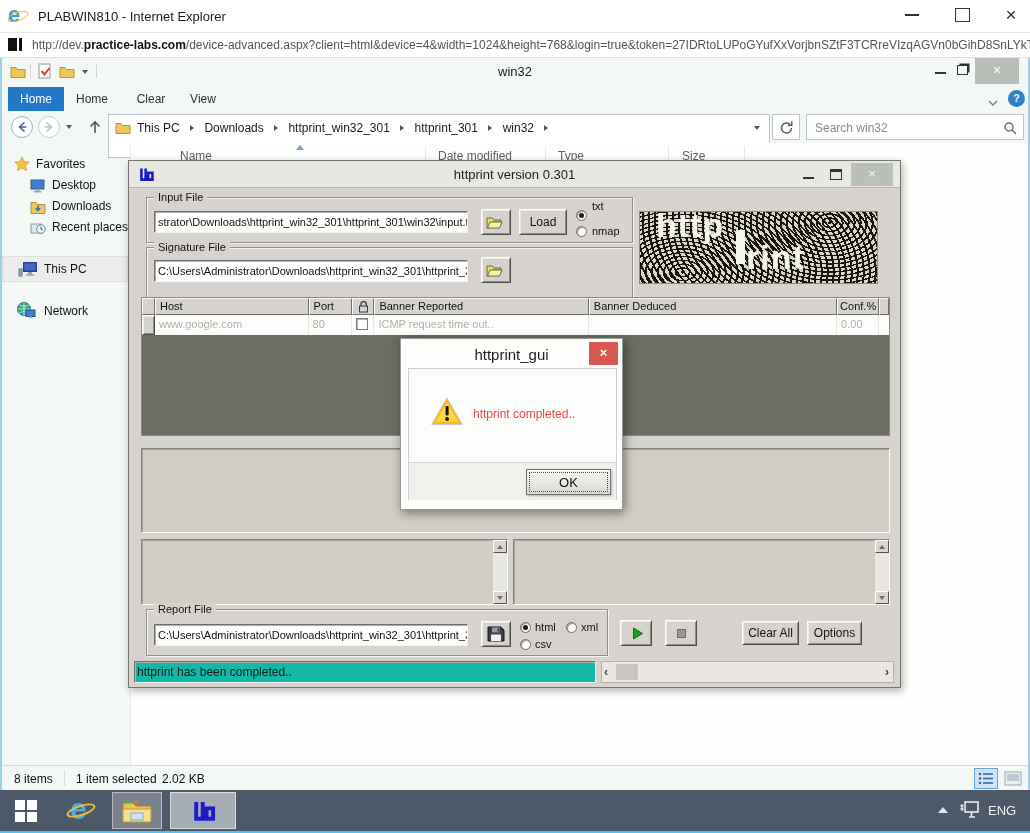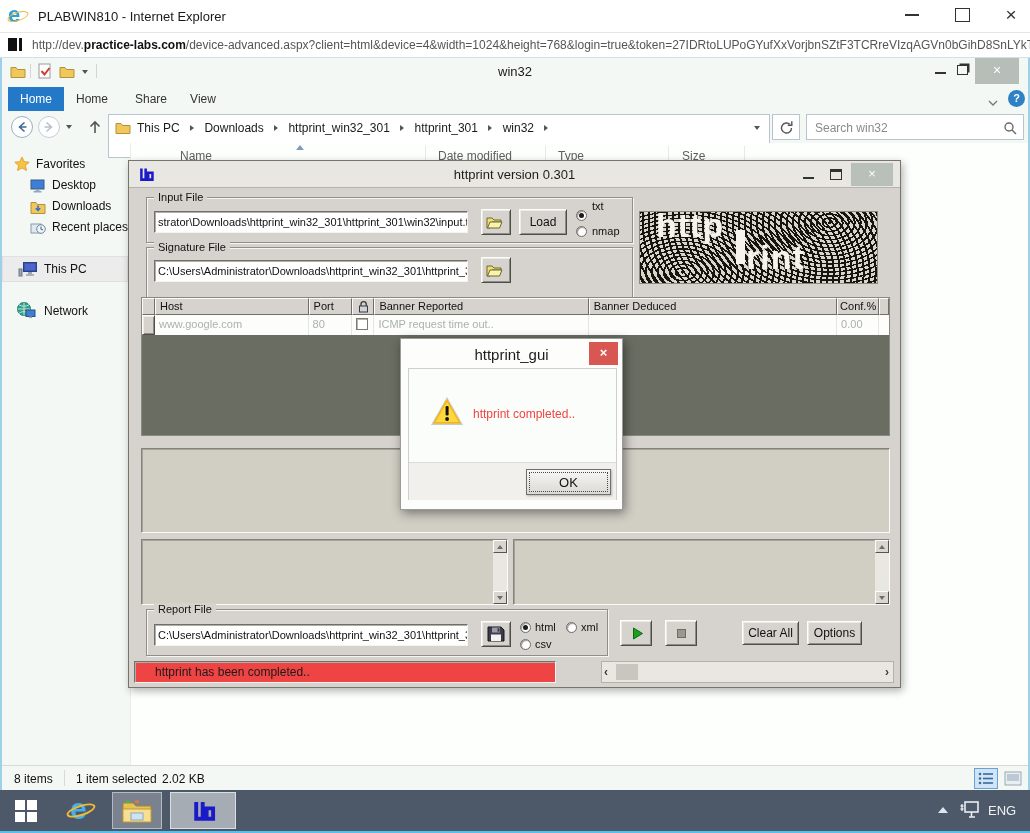--- a/index.html
+++ b/index.html
@@ -85,21 +85,21 @@
     <span class="abs" style="left:94px;top:6px;width:1px;height:14px;background:#d4d4d4;"></span>
     <span class="abs nw" style="left:0;right:0;top:6px;text-align:center;font-size:13px;color:#1a1a1a;">win32</span>
     <span class="abs" style="left:933px;top:14px;width:11px;height:2px;background:#333;"></span>
     <span class="abs" style="left:955px;top:7px;width:11px;height:10px;border:1.5px solid #333;box-shadow:2px -2px 0 -0.5px #333;"></span>
     <span class="abs" style="left:973px;top:0;width:44px;height:26px;background:#b7bdb7;color:#fff;font-size:14px;text-align:center;line-height:25px;">×</span>
   </div>
 
   <div class="abs" style="left:0;top:28px;width:1026px;height:26px;">
     <span class="abs btxt" style="left:6px;top:1px;width:56px;height:24px;background:#2478c8;color:#fff;line-height:24px;">Home</span>
     <span class="abs btxt" style="left:70px;top:1px;width:40px;height:24px;color:#333;line-height:24px;">Home</span>
-    <span class="abs btxt" style="left:126px;top:1px;width:46px;height:24px;color:#333;line-height:24px;">Share</span>
+    <span class="abs btxt" style="left:126px;top:1px;width:46px;height:24px;color:#333;line-height:24px;">Clear</span>
     <span class="abs btxt" style="left:180px;top:1px;width:42px;height:24px;color:#333;line-height:24px;">View</span>
     <span class="abs seg" style="left:986px;top:7px;">
       <svg width="10" height="8">
           <path d="M1 2l4 4 4-4" fill="none" stroke="#777" stroke-width="1.3"></path>
         </svg></span>
     <span class="abs" style="left:1006px;top:4px;width:17px;height:17px;border-radius:50%;background:#2e81c4;color:#fff;font-size:11px;font-weight:bold;text-align:center;line-height:17px;">?</span>
   </div>
 
   <div class="abs" style="left:0;top:54px;width:1026px;height:31px;">
     <span class="abs seg" style="left:8px;top:3px;">
@@ -352,21 +352,21 @@
   <span class="abs b3" style="left:491px;top:459px;width:32px;height:26px;">
     <svg width="12" height="13" style="margin:6px 0 0 11px;">
         <path d="M1.5 1l9 5.5-9 5.5z" fill="#1d9e1d" stroke="#0c6b0c"></path>
       </svg></span>
   <span class="abs b3" style="left:536px;top:459px;width:32px;height:26px;">
     <span class="abs" style="left:11px;top:8px;width:9px;height:9px;background:#9a988f;border:1px solid #6e6c64;"></span>
     </span>
   <span class="abs b3 btxt nw" style="left:613px;top:460px;width:57px;height:24px;line-height:22px;">Clear All</span>
   <span class="abs b3 btxt nw" style="left:678px;top:460px;width:55px;height:24px;line-height:22px;">Options</span>
 
-  <div class="abs fld nw" style="left:5px;top:500px;width:422px;height:22px;background:#ef4444;font-size:12px;color:#1a1a1a;padding:0 20px;">httprint has been completed..</div>
+  <div class="abs fld nw" style="left:5px;top:500px;width:462px;height:22px;background:#14b8a6;font-size:12px;color:#1a1a1a;padding:0 2px;">httprint has been completed..</div>
   <div class="abs" style="left:472px;top:500px;width:293px;height:22px;background:#e9e7e2;border:1px solid #b3b1aa;">
     <span class="abs" style="left:2px;top:3px;font-weight:bold;font-size:12px;color:#3c3b36;">‹</span>
     <span class="abs" style="left:14px;top:2px;width:22px;height:16px;background:#c9c6c0;"></span>
     <span class="abs" style="right:4px;top:3px;font-weight:bold;font-size:12px;color:#3c3b36;">›</span>
   </div>
 </div>
 
 <div class="abs" style="left:400px;top:338px;width:223px;height:172px;background:#fdfdfc;border:1px solid #9a9a9a;box-shadow:2px 3px 10px rgba(0,0,0,.45);">
   <span class="abs nw" style="left:0;right:0;top:7px;text-align:center;font-size:15px;color:#1d1d1d;">httprint_gui</span>
   <span class="abs" style="left:188px;top:3px;width:29px;height:23px;background:#d95752;color:#fff;font-size:13px;font-weight:bold;text-align:center;line-height:22px;">×</span>

